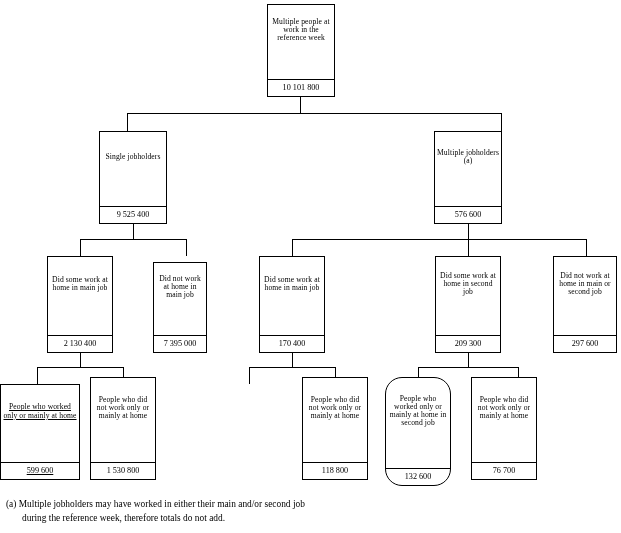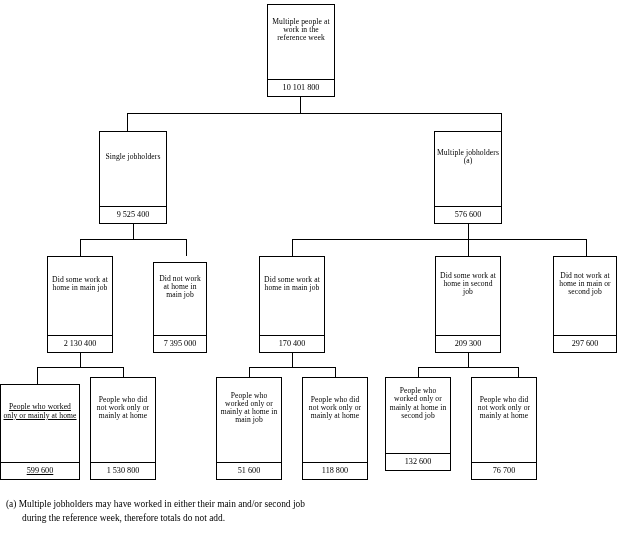--- a/index.html
+++ b/index.html
@@ -144,31 +144,27 @@
   <div class="node" style="left:0; top:384px; width:80px; height:96px;text-decoration:underline;">
     <div class="node-label">People who worked only or mainly at home</div>
     <div class="node-value">599 600</div>
   </div>
 
   <div class="node" style="left:90px; top:377px; width:66px; height:103px;">
     <div class="node-label">People who did not work only or mainly at home</div>
     <div class="node-value">1 530 800</div>
   </div>
 
-  <div class="node" style="left:216px; top:377px; width:66px; height:103px;">
-    <div class="node-label">People who worked only or mainly at home in main job</div>
-    <div class="node-value">51 600</div>
-  </div>
 
   <div class="node" style="left:302px; top:377px; width:66px; height:103px;">
     <div class="node-label">People who did not work only or mainly at home</div>
     <div class="node-value">118 800</div>
   </div>
 
-  <div class="node" style="left:385px; top:377px; width:66px; height:94px;">
+  <div class="node" style="left:385px; top:377px; width:66px; height:109px;border-radius:17px;">
     <div class="node-label">People who worked only or mainly at home in second job</div>
     <div class="node-value">132 600</div>
   </div>
 
   <div class="node" style="left:471px; top:377px; width:66px; height:103px;">
     <div class="node-label">People who did not work only or mainly at home</div>
     <div class="node-value">76 700</div>
   </div>
 
   <div id="footnote">

